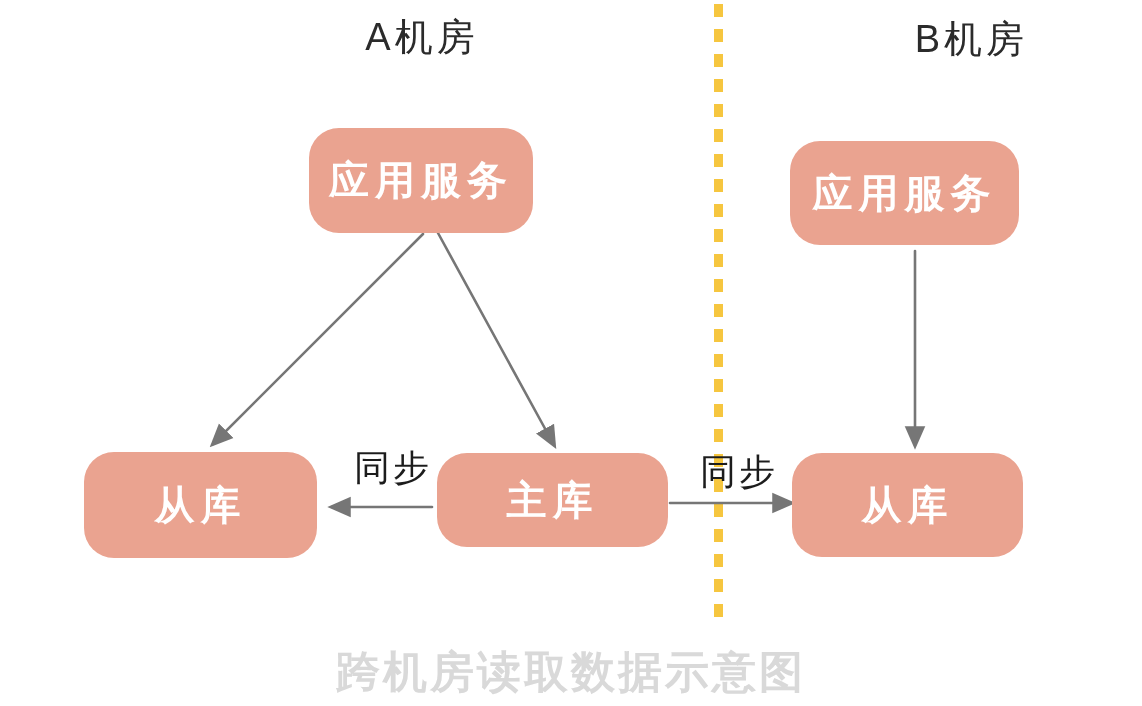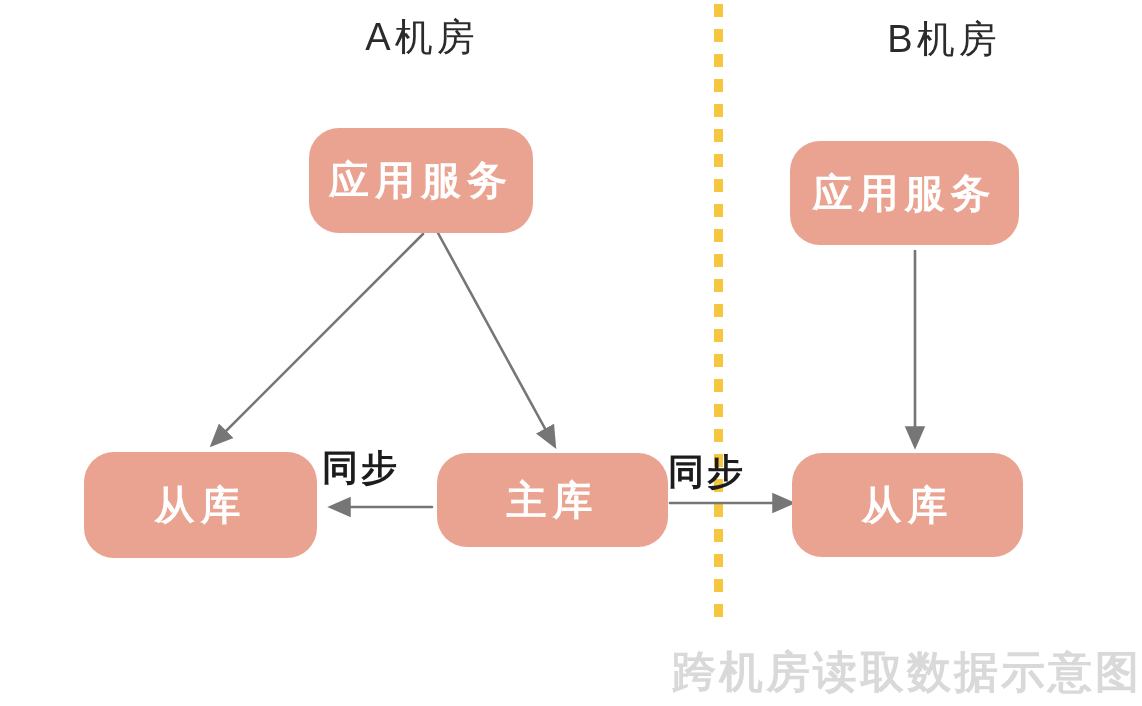--- a/index.html
+++ b/index.html
@@ -63,46 +63,46 @@
     justify-content: center;
     color: var(--node-text);
     font-size: 40px;
     font-weight: bold;
     letter-spacing: 6px;
   }
   .sync-label {
     position: absolute;
     z-index: 4;
     width: 110px;
-    text-align: left;
+    text-align: right;
     font-size: 36px;
-    font-weight: bold;
+    font-weight: normal;
     letter-spacing: 3px;
     color: var(--sync-text);
   }
   .caption {
     position: absolute;
     z-index: 2;
     left: 0;
     top: 643px;
     width: 1142px;
-    text-align: right;
+    text-align: center;
     font-size: 44px;
     font-weight: bold;
     letter-spacing: 3px;
     color: var(--caption-text);
   }
   
   .node-app-a   { left: 309px; top: 128px; width: 224px; height: 105px; }
   .node-app-b   { left: 790px; top: 141px; width: 229px; height: 104px; }
   .node-slave-a { left:  84px; top: 452px; width: 233px; height: 106px; }
   .node-master  { left: 437px; top: 453px; width: 231px; height: 94px; }
   .node-slave-b { left: 792px; top: 453px; width: 231px; height: 104px; }
   .title-a { left: 312px; top: 12px; }
-  .title-b { left: 834px; top: 14px; }
+  .title-b { left: 808px; top: 14px; text-align: right; }
   .sync-left  { left: 322px; top: 444px; }
   .sync-right { left: 668px; top: 448px; }
 </style>
 </head>
 <body>
 
 <div class="canvas">
 
   <svg class="connector-layer" viewBox="0 0 1142 706" xmlns="http://www.w3.org/2000/svg">
     <defs>

